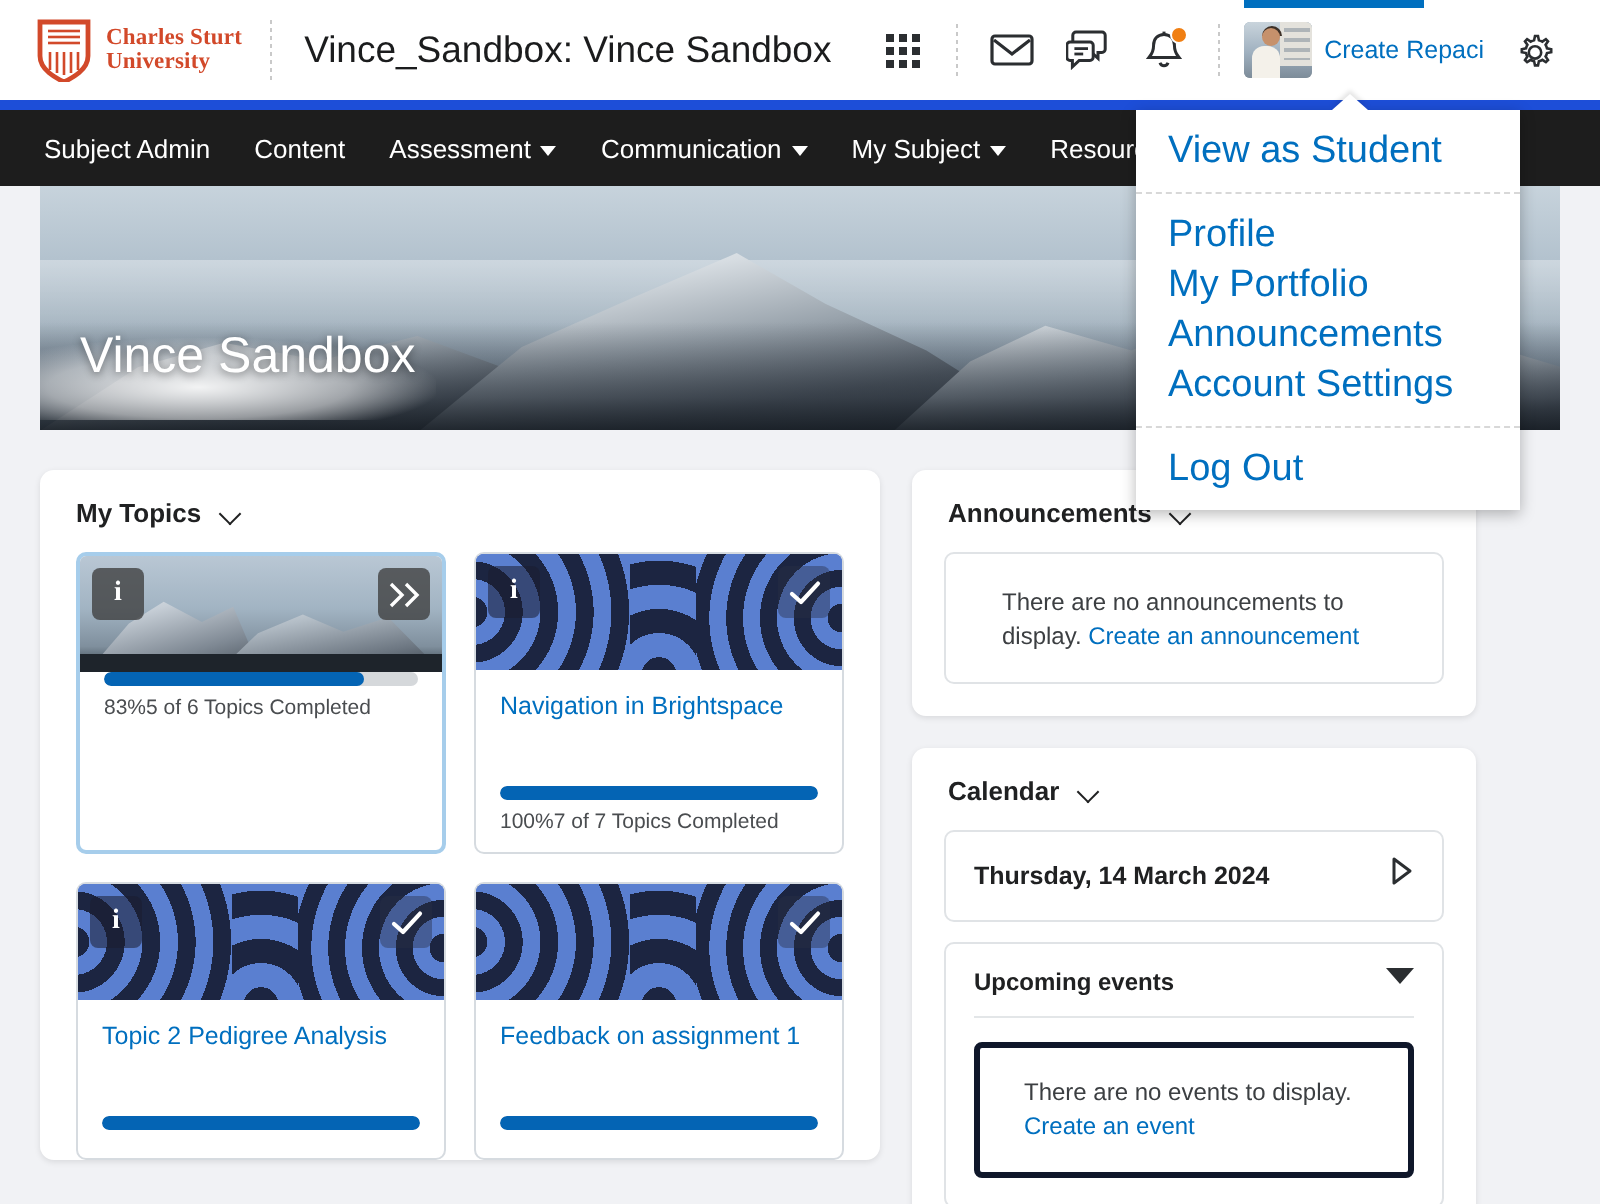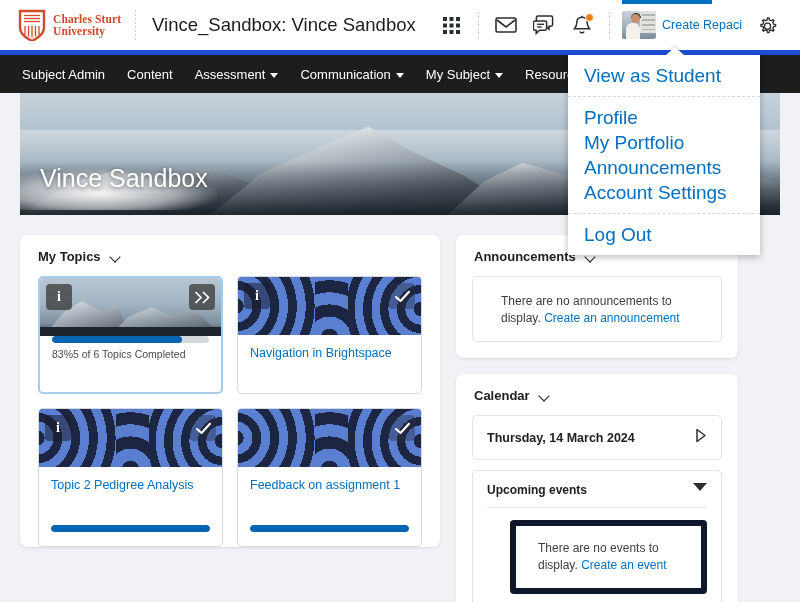--- a/index.html
+++ b/index.html
@@ -378,25 +378,24 @@
     cursor: pointer;
   }
   .ce-title { font-size: 12px; font-weight: bold; color: #202122; }
   .tri-down {
     width: 0; height: 0;
     border-left: 7px solid transparent;
     border-right: 7px solid transparent;
     border-top: 8px solid #2b2e31;
   }
   .ce-inner {
-    border: 6px solid #0f172a;
+    border: 3px solid #0f172a;
     border-radius: 4px;
     margin-top: 12px;
     padding: 14px 12px 14px 22px;
-    margin-left: 23px;
   }
 </style>
 </head>
 <body>
 
 <div class="top-indicator"></div>
 
 <div class="header">
 
   <div class="logo-wrap">
@@ -604,20 +603,29 @@
             </span>
           <span class="badge done">
             <svg width="17" height="13" viewBox="0 0 17 13">
               <path d="M2 7 L6.5 11 L15 1.8" fill="none" stroke="#fff" stroke-width="2.1" stroke-linecap="round" stroke-linejoin="round"></path>
             </svg>
           </span>
         </div>
         <div class="card-body">
           <div class="card-title">Navigation in Brightspace</div>
         </div>
+        <div class="card-foot">
+          <div class="bar">
+              <i style="width:100%"></i>
+            </div>
+          <div class="bar-meta">
+            <span>100%</span>
+            <span>7 of 7 Topics Completed</span>
+          </div>
+        </div>
       </div>
 
       <div class="card">
         <div class="card-img">
           <span class="thumb-circ"></span>
           <span class="badge info-flat">
               <span class="badge-i">i</span>
             </span>
           <span class="badge done">
             <svg width="17" height="13" viewBox="0 0 17 13">

